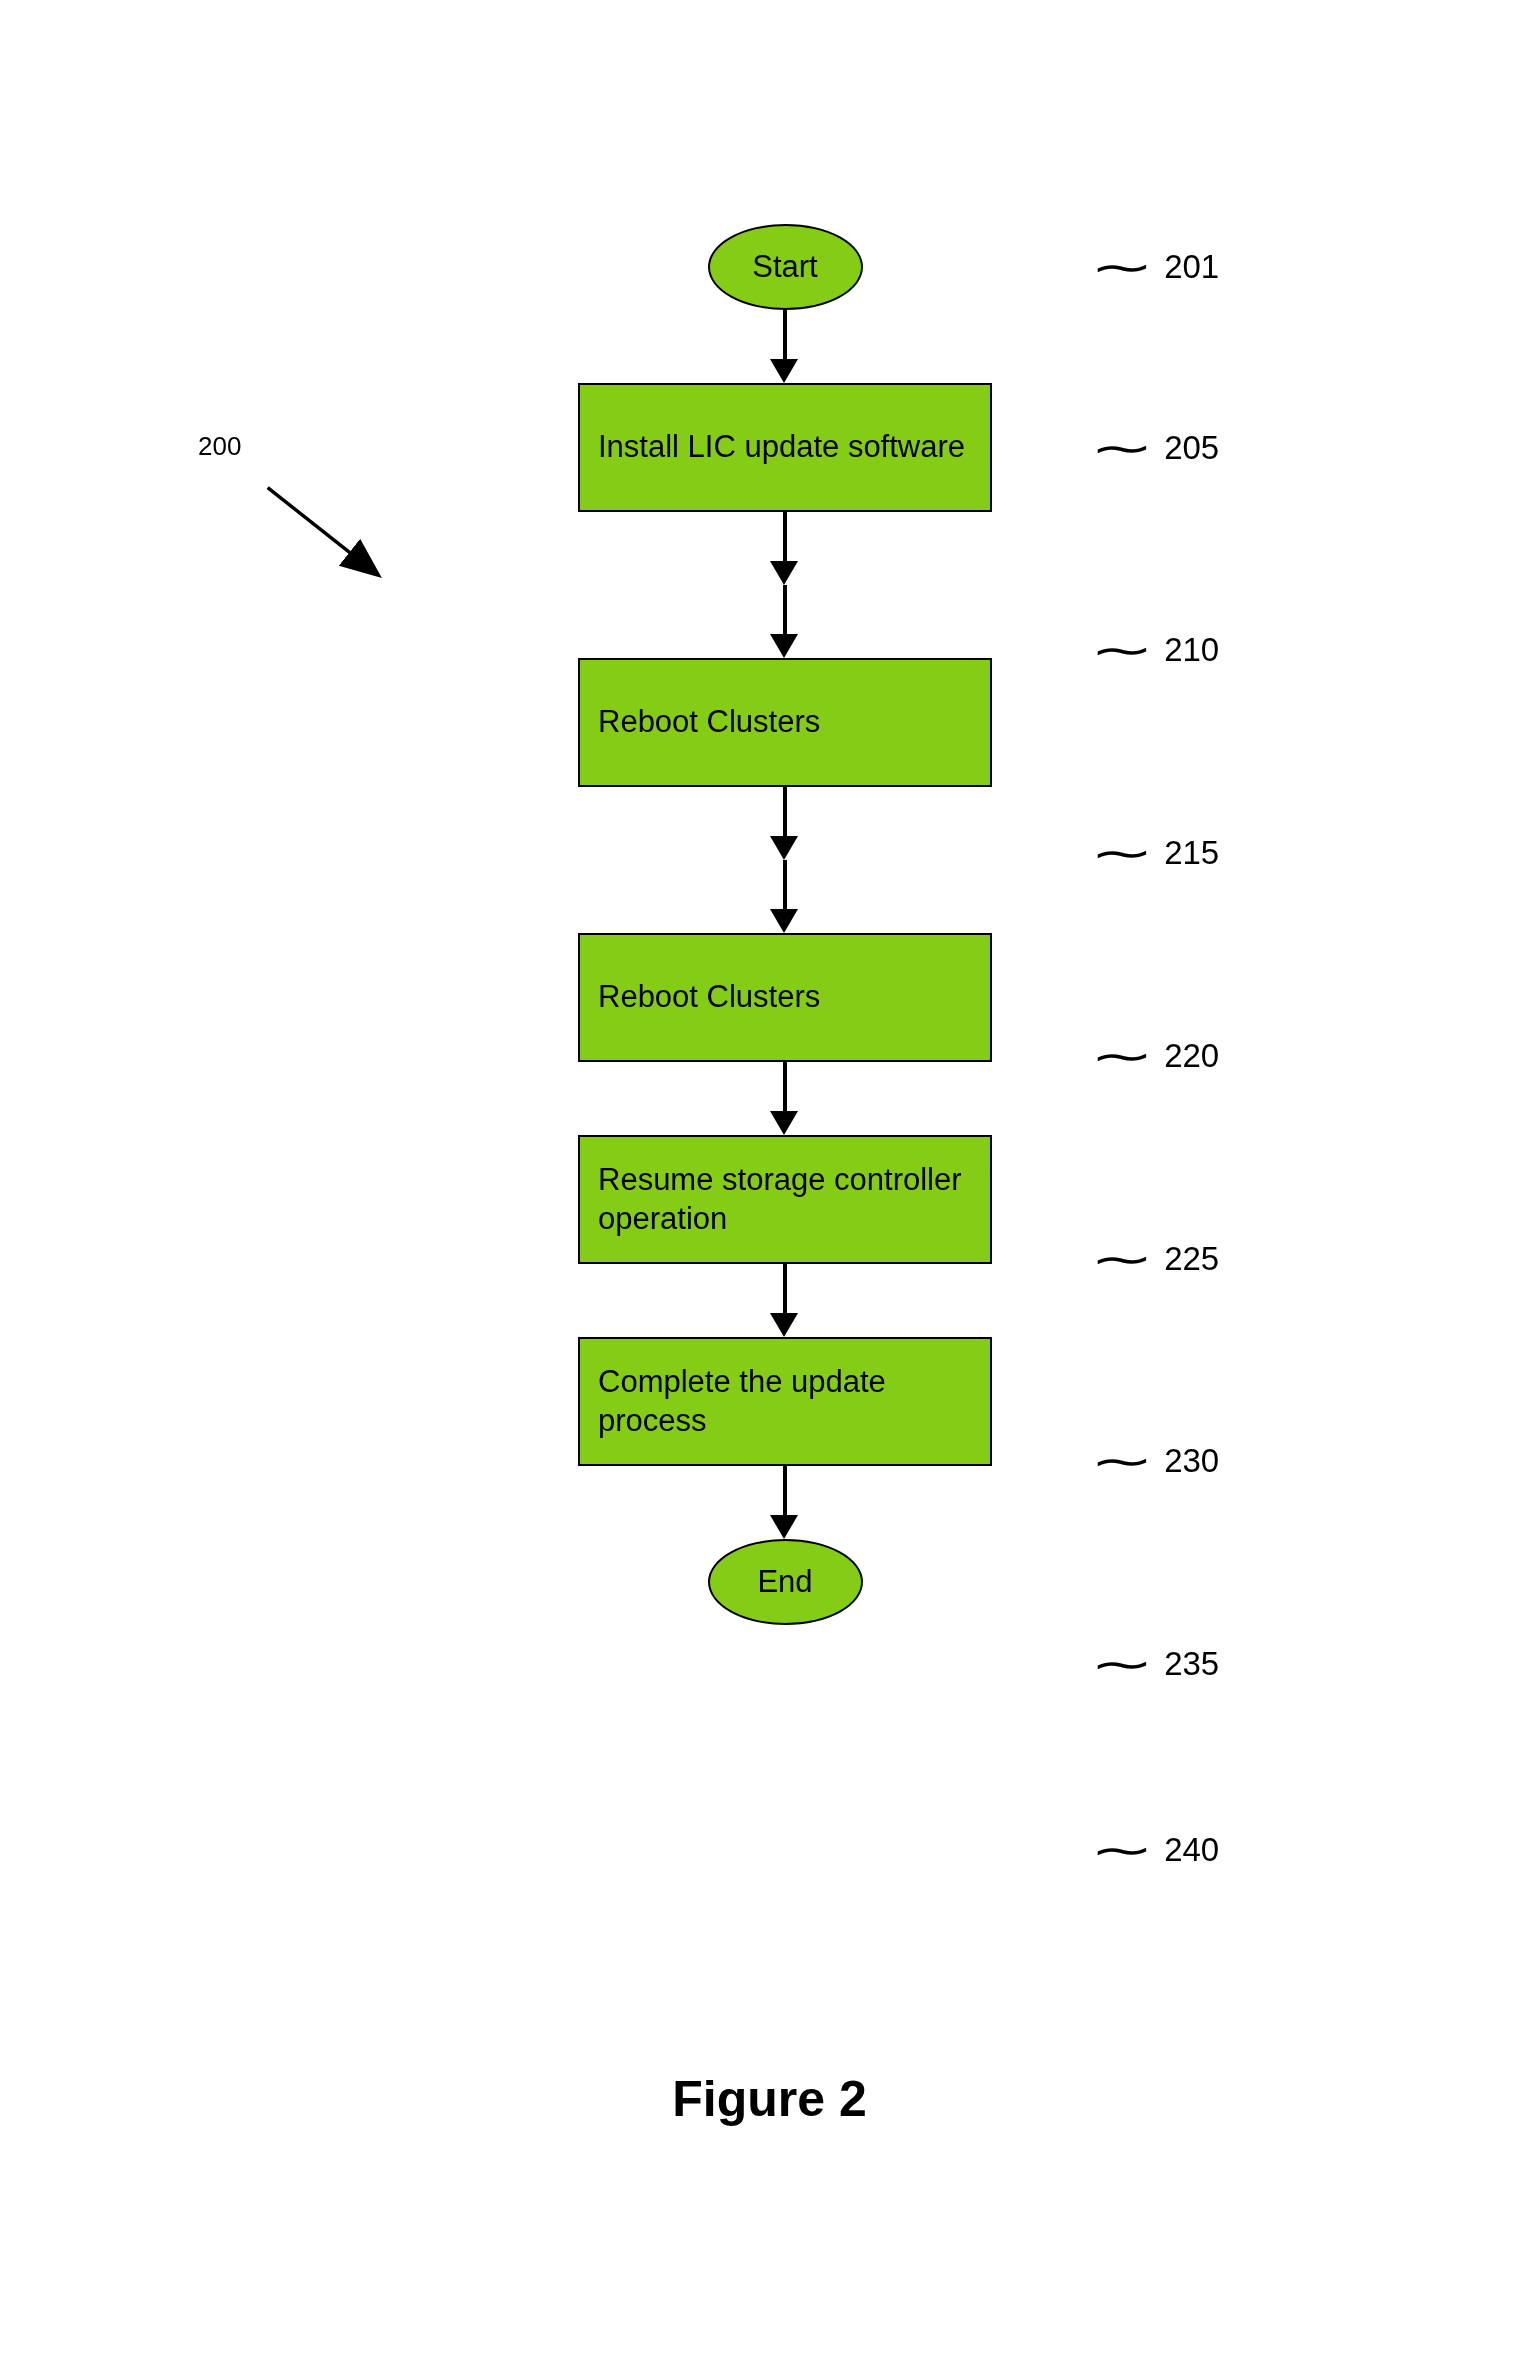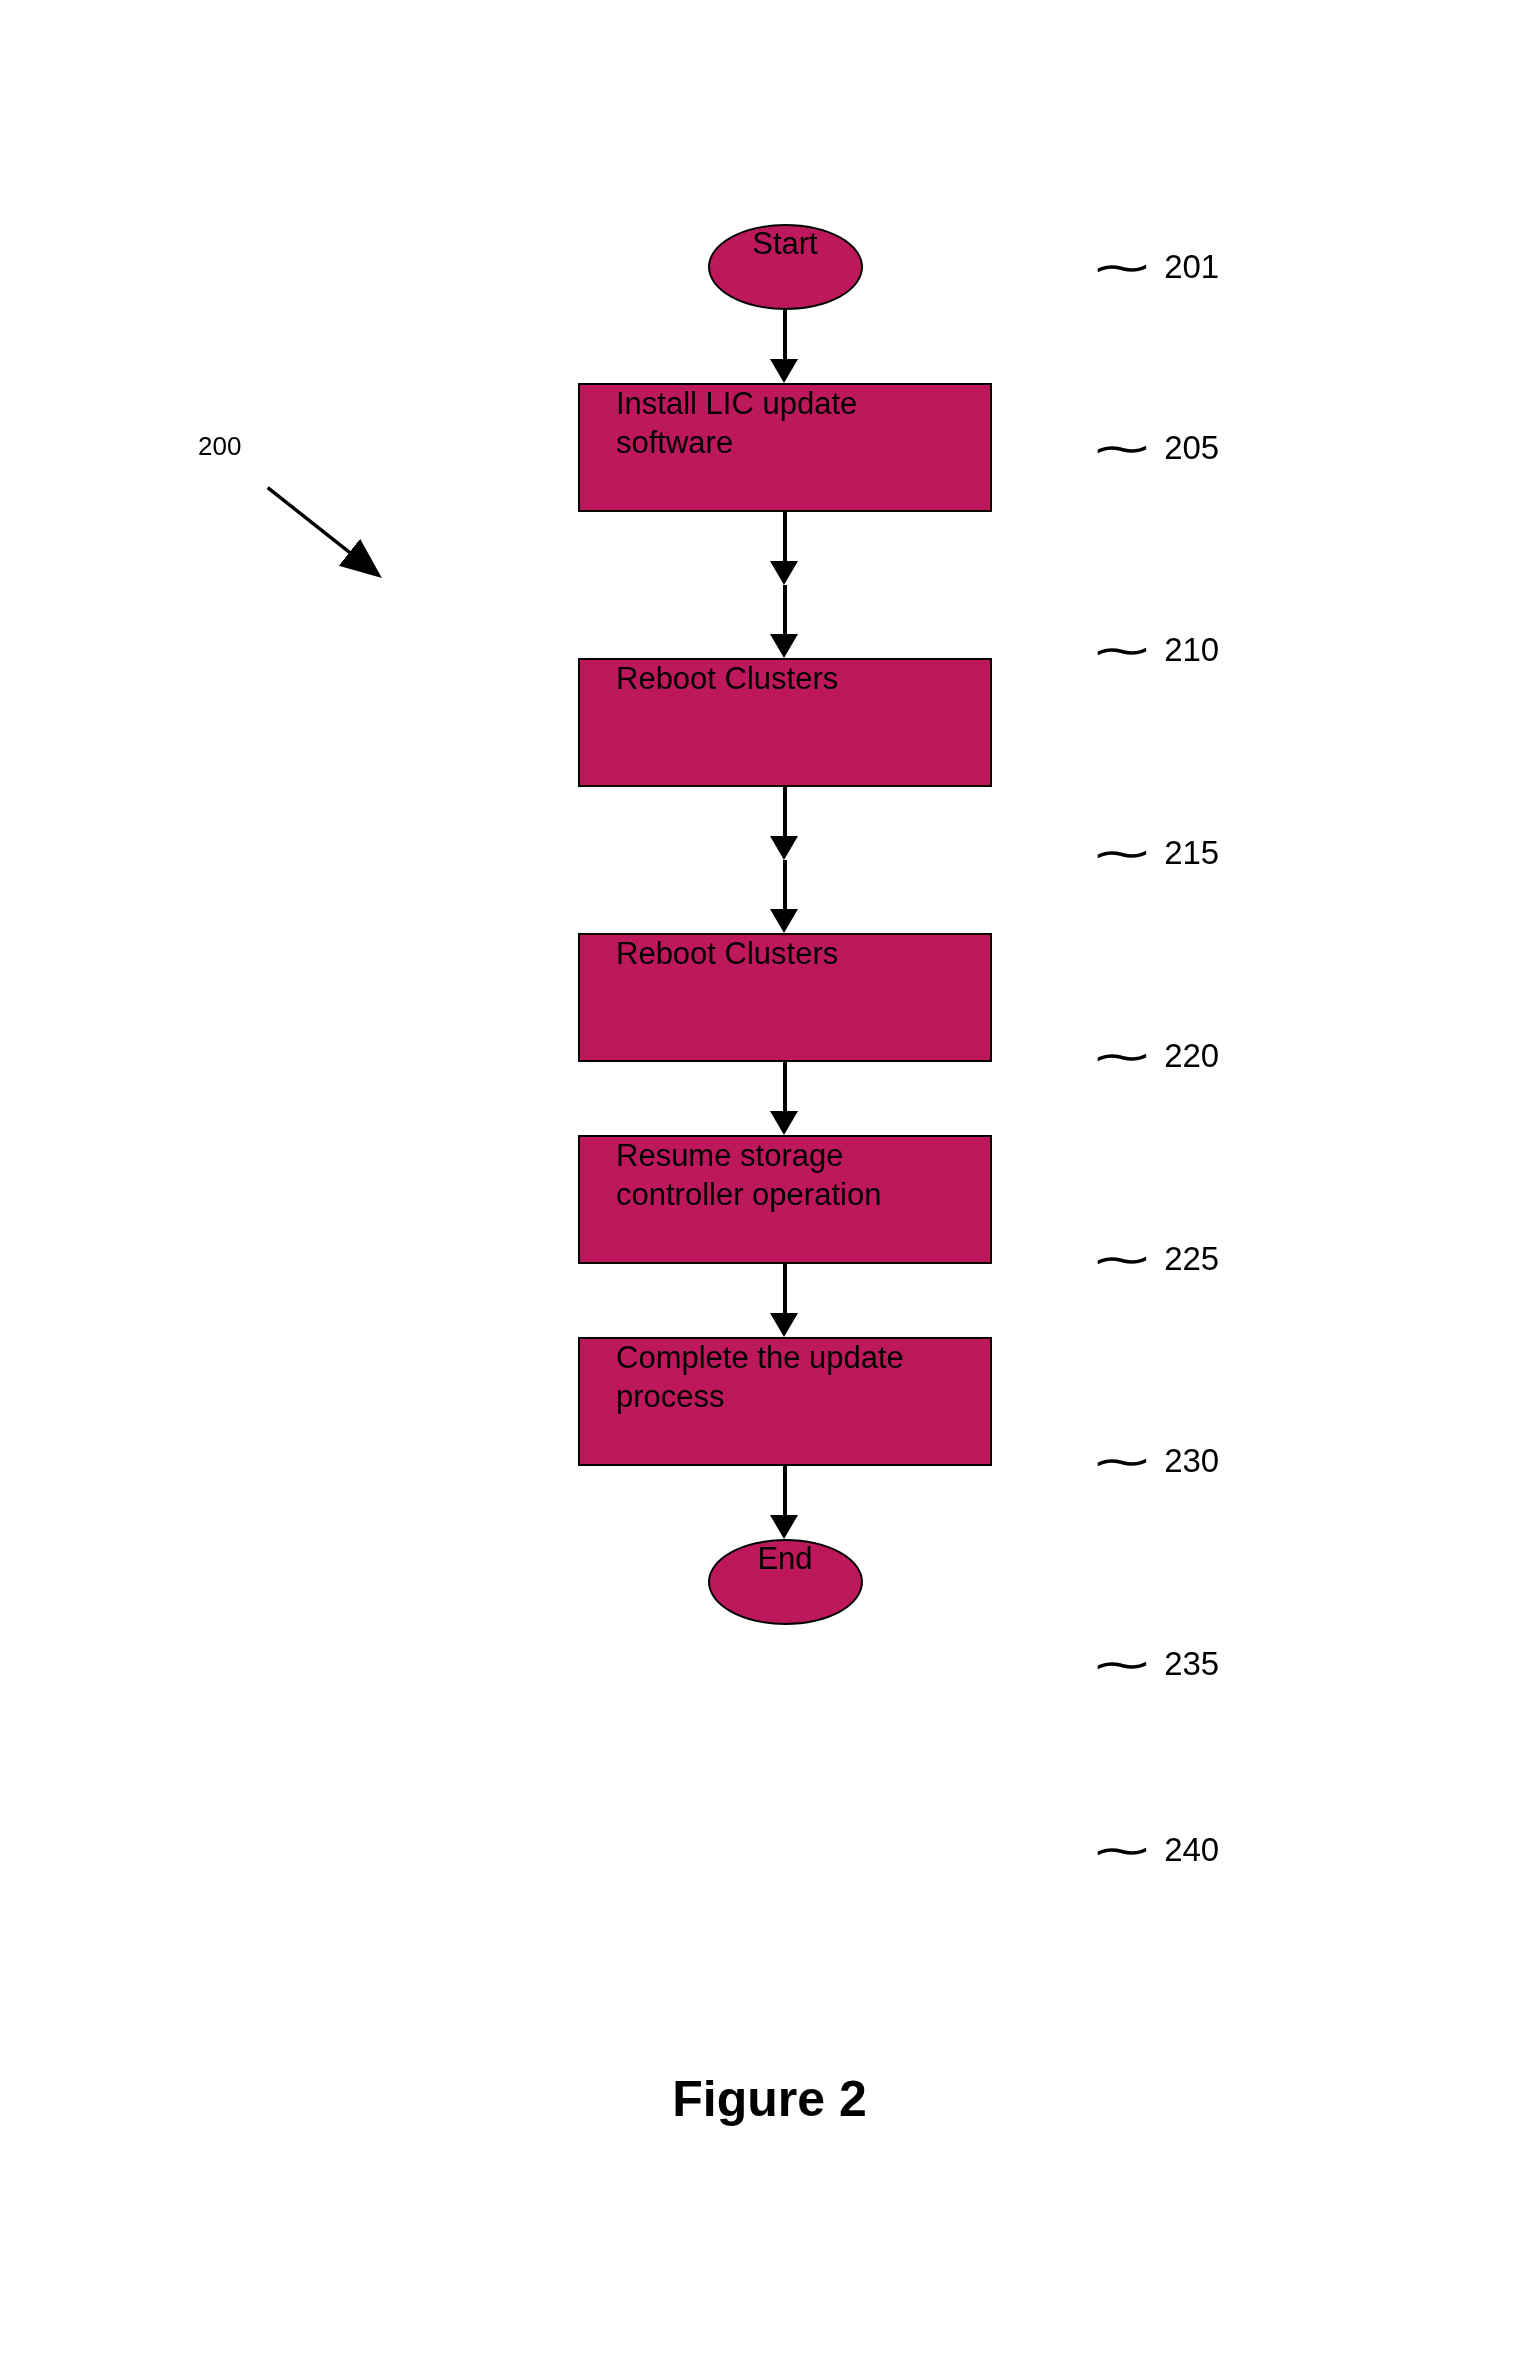--- a/index.html
+++ b/index.html
@@ -12,39 +12,40 @@
       position: relative;
     }
     .flowchart {
       position: absolute;
       left: 552px;
       top: 224px;
       width: 466px;
     }
     .node {
       display: flex;
+      align-items: center;
       justify-content: flex-start;
       box-sizing: border-box;
       border: 2.6px solid black;
-      background: #be185d;
+      background: #84cc16;
       margin: 0 auto;
       position: relative;
     }
     .terminator {
       width: 155px;
       height: 86px;
       border-radius: 50%;
       justify-content: center;
       font-size: 31px;
     }
     .process {
       width: 414px;
       height: 129px;
       font-size: 31px;
-      padding-left: 36px;
+      padding-left: 18px;
       padding-right: 17px;
       line-height: 1.25;
     }
     .arrow-container {
       display: flex;
       justify-content: center;
       height: 73px;
       position: relative;
     }
     .arrow {

